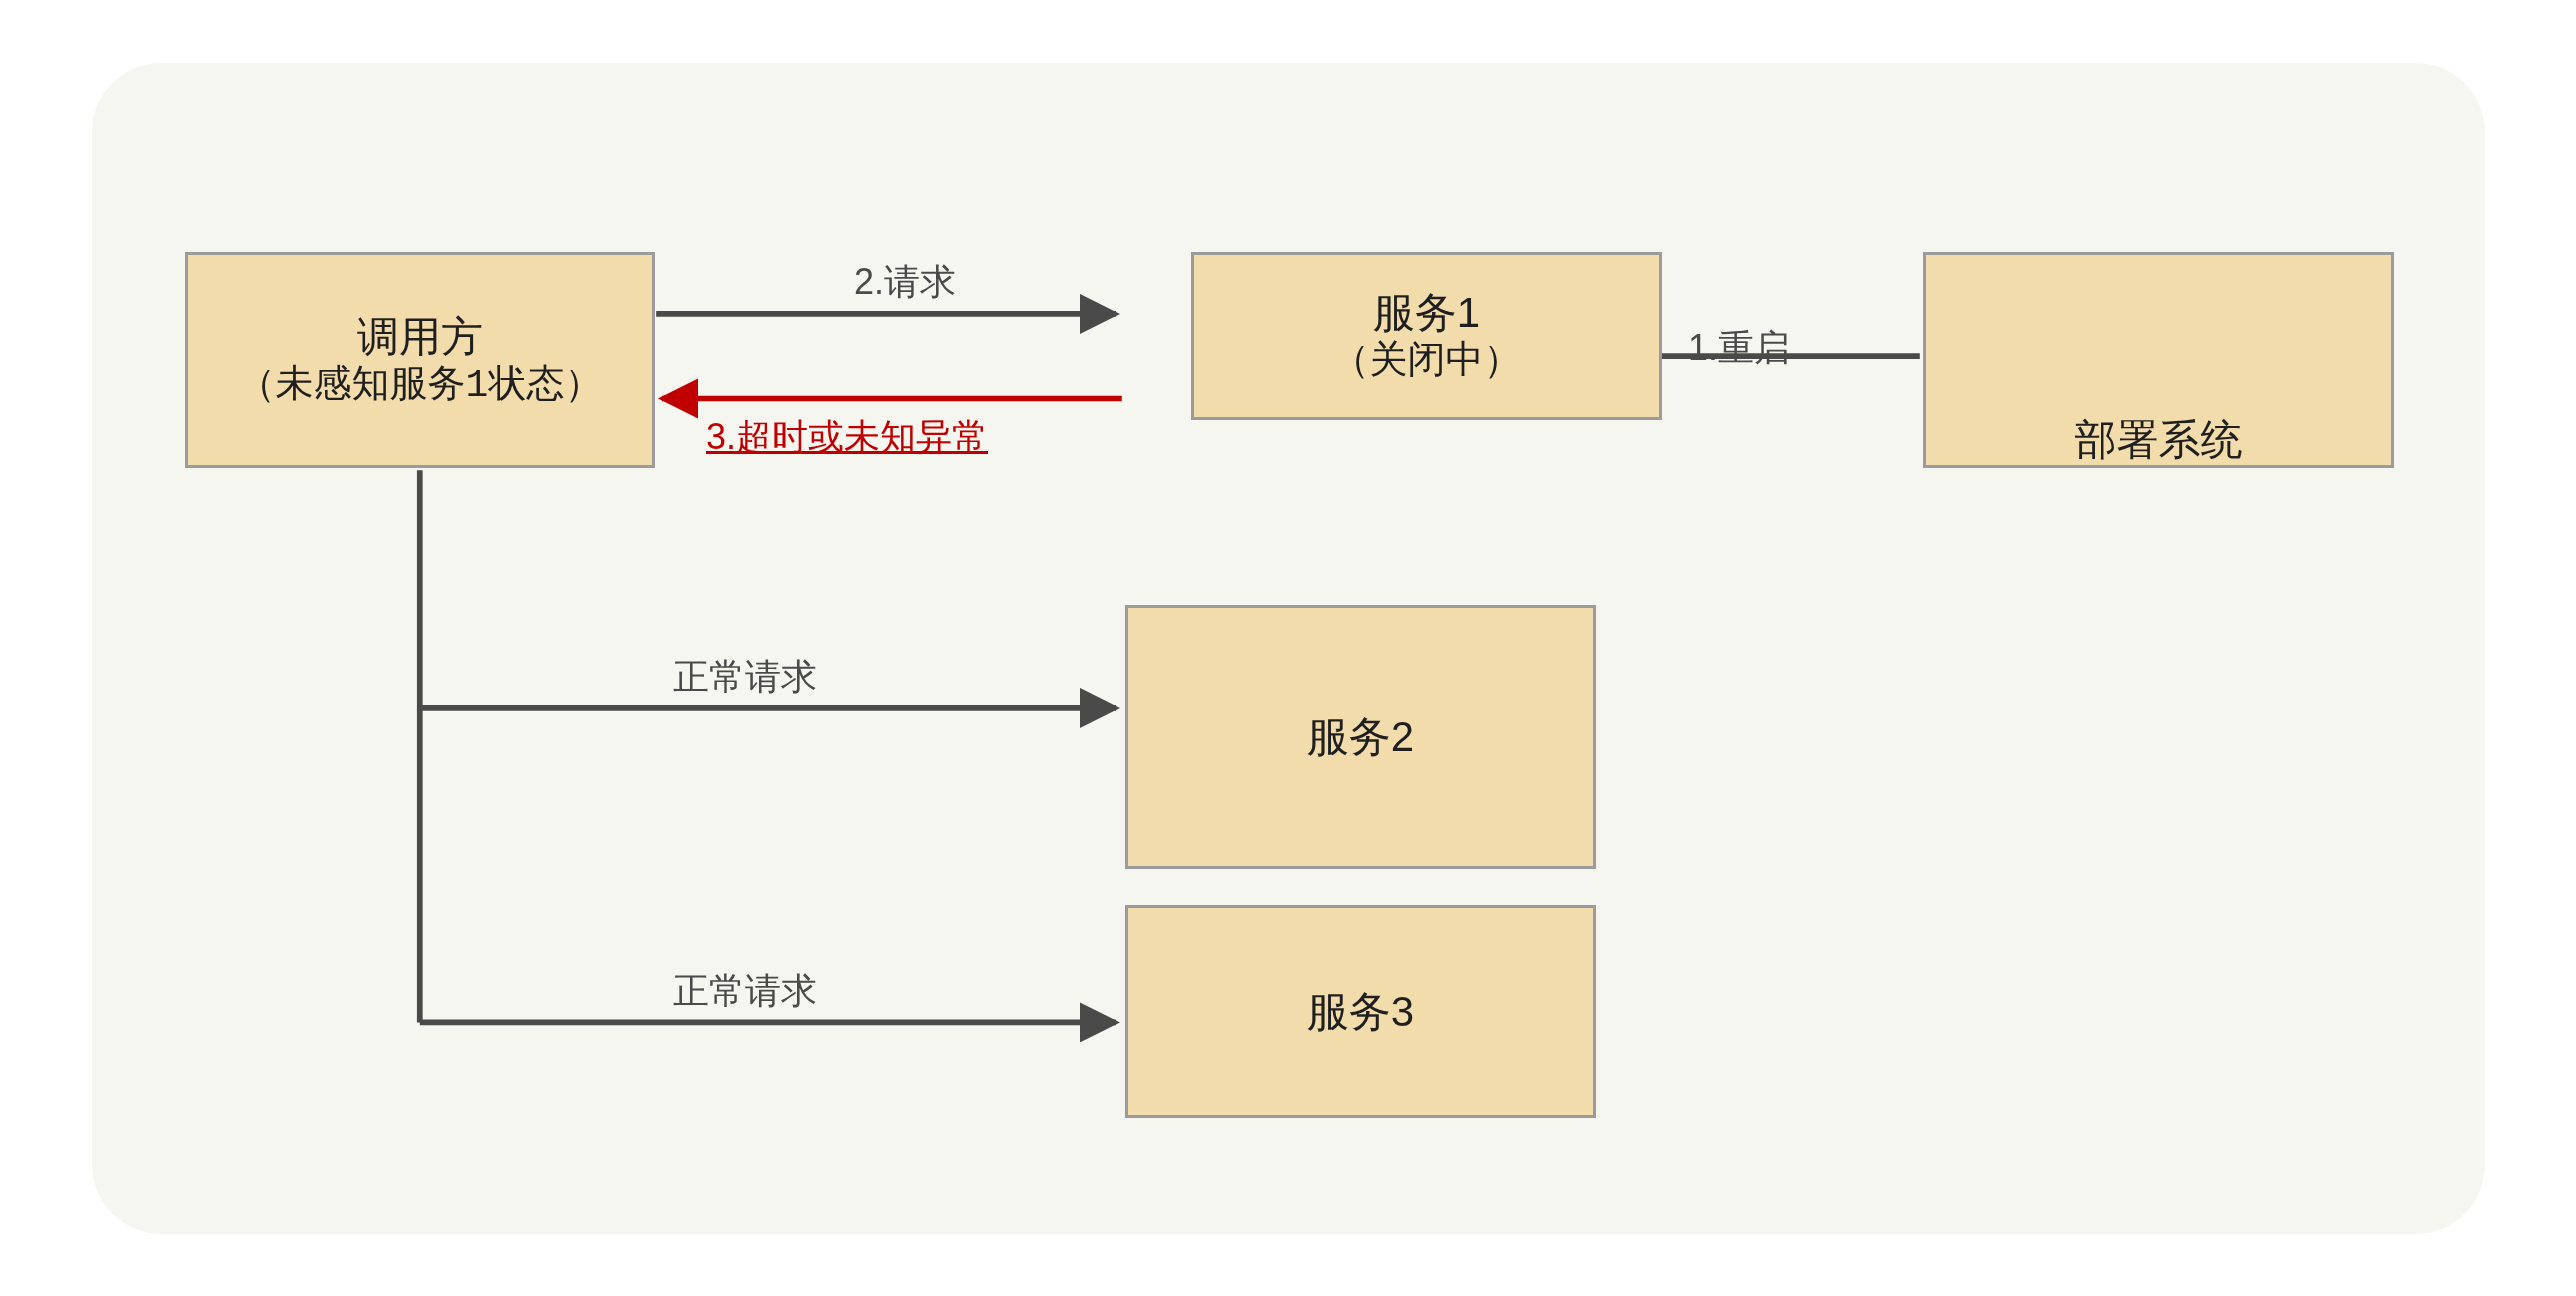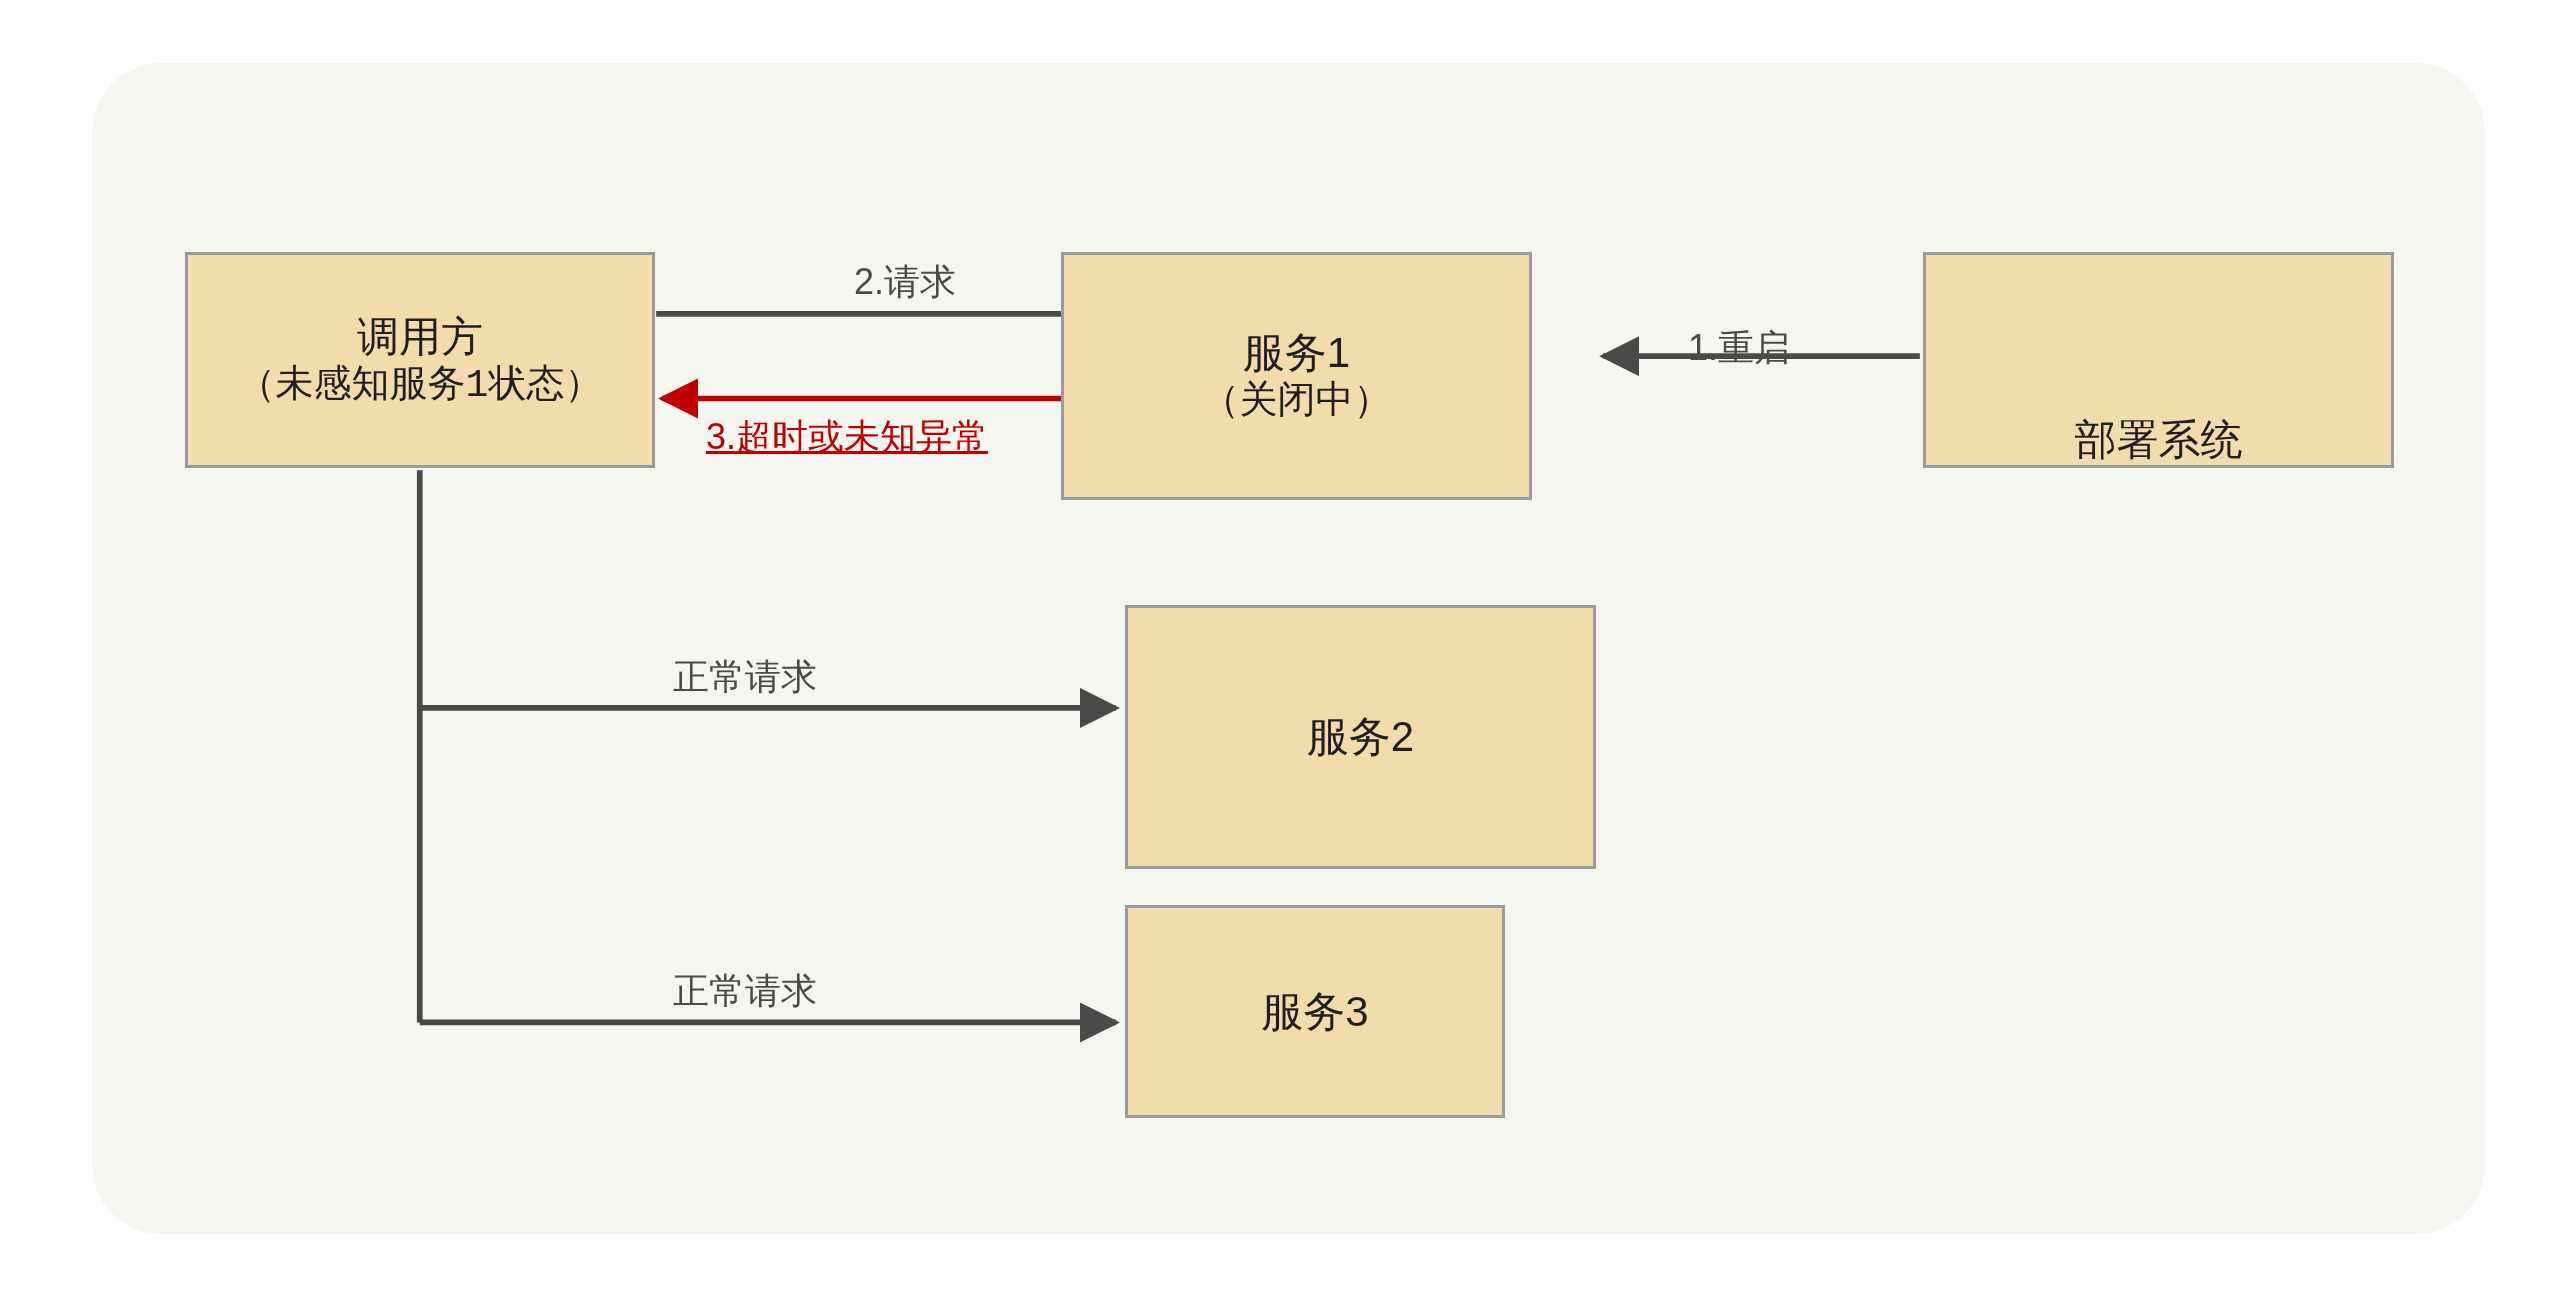--- a/index.html
+++ b/index.html
@@ -55,24 +55,24 @@
     font-size: 42px;
   }
   .node .line2 {
     font-size: 38px;
     margin-top: 0;
     font-family: Liberation Mono, monospace;
   }
   .node.two-line .line1 { margin-bottom: 1.4px; }
 
   #node-caller   { left: 185px;  top: 252px;  width: 470px;  height: 216px; }
-  #node-service1 { left: 1061px; top: 252px;  width: 471px;  height: 248px; }
+  #node-service1 { left: 1191px; top: 252px;  width: 471px;  height: 168px; }
   #node-deploy   { left: 1923px; top: 252px;  width: 471px;  height: 216px; justify-content: flex-end; }
   #node-service2 { left: 1125px; top: 605px;  width: 471px;  height: 264px; }
-  #node-service3 { left: 1125px; top: 905px; width: 380px;  height: 213px; }
+  #node-service3 { left: 1125px; top: 905px; width: 471px;  height: 213px; }
 
   
   .edge-label {
     position: absolute;
     font-size: 36px;
     color: #4a4a4a;
     white-space: nowrap;
     line-height: 1;
   }
   .edge-label.danger {

